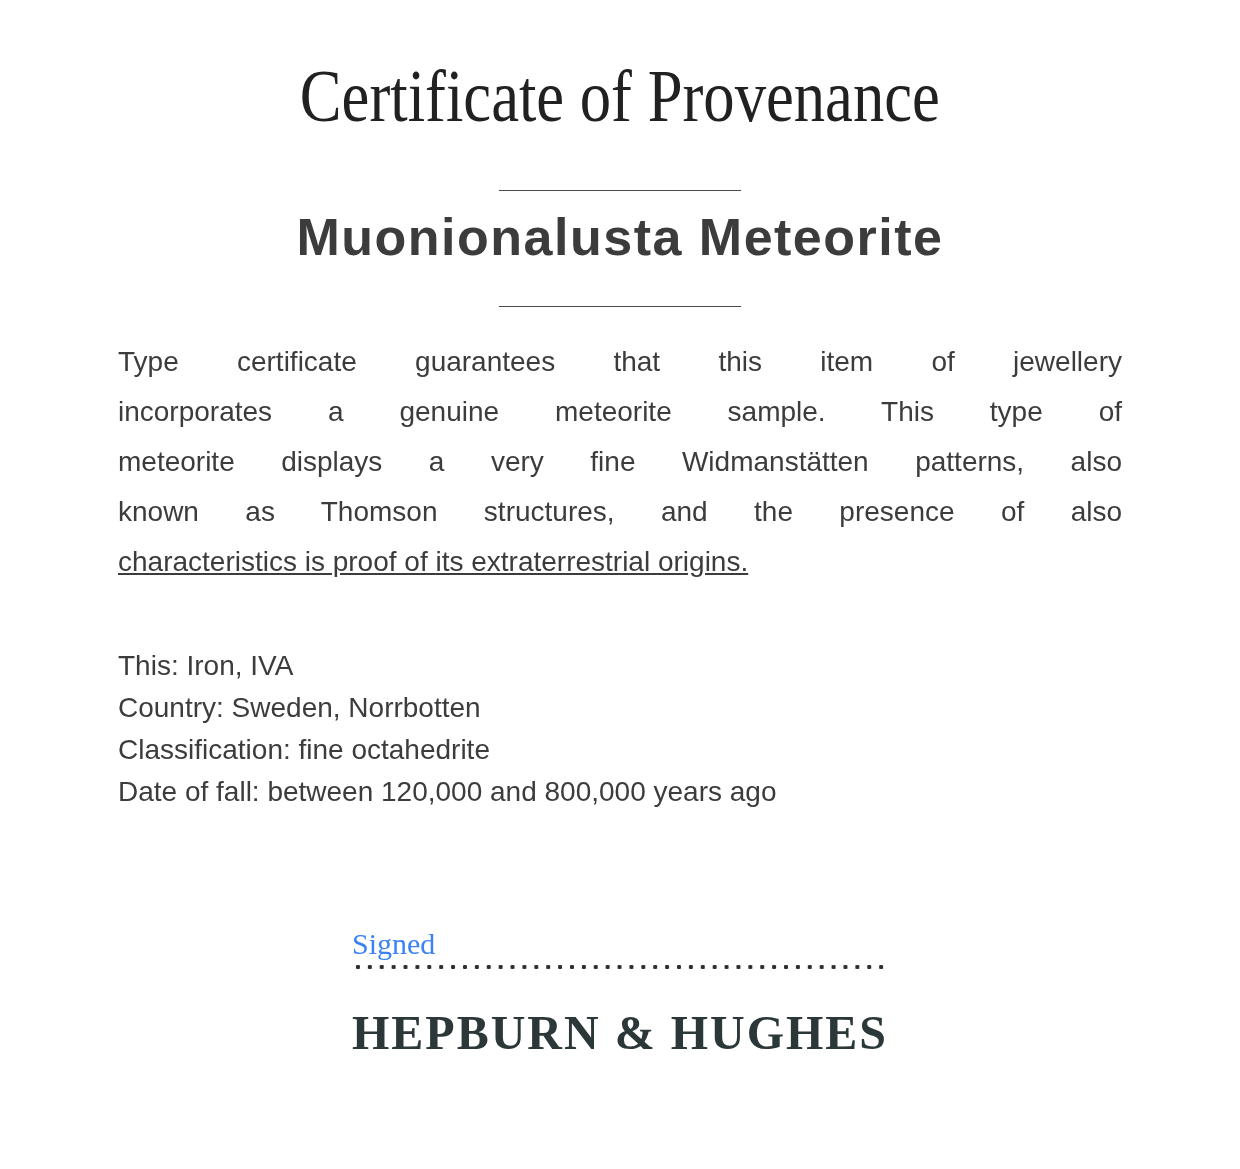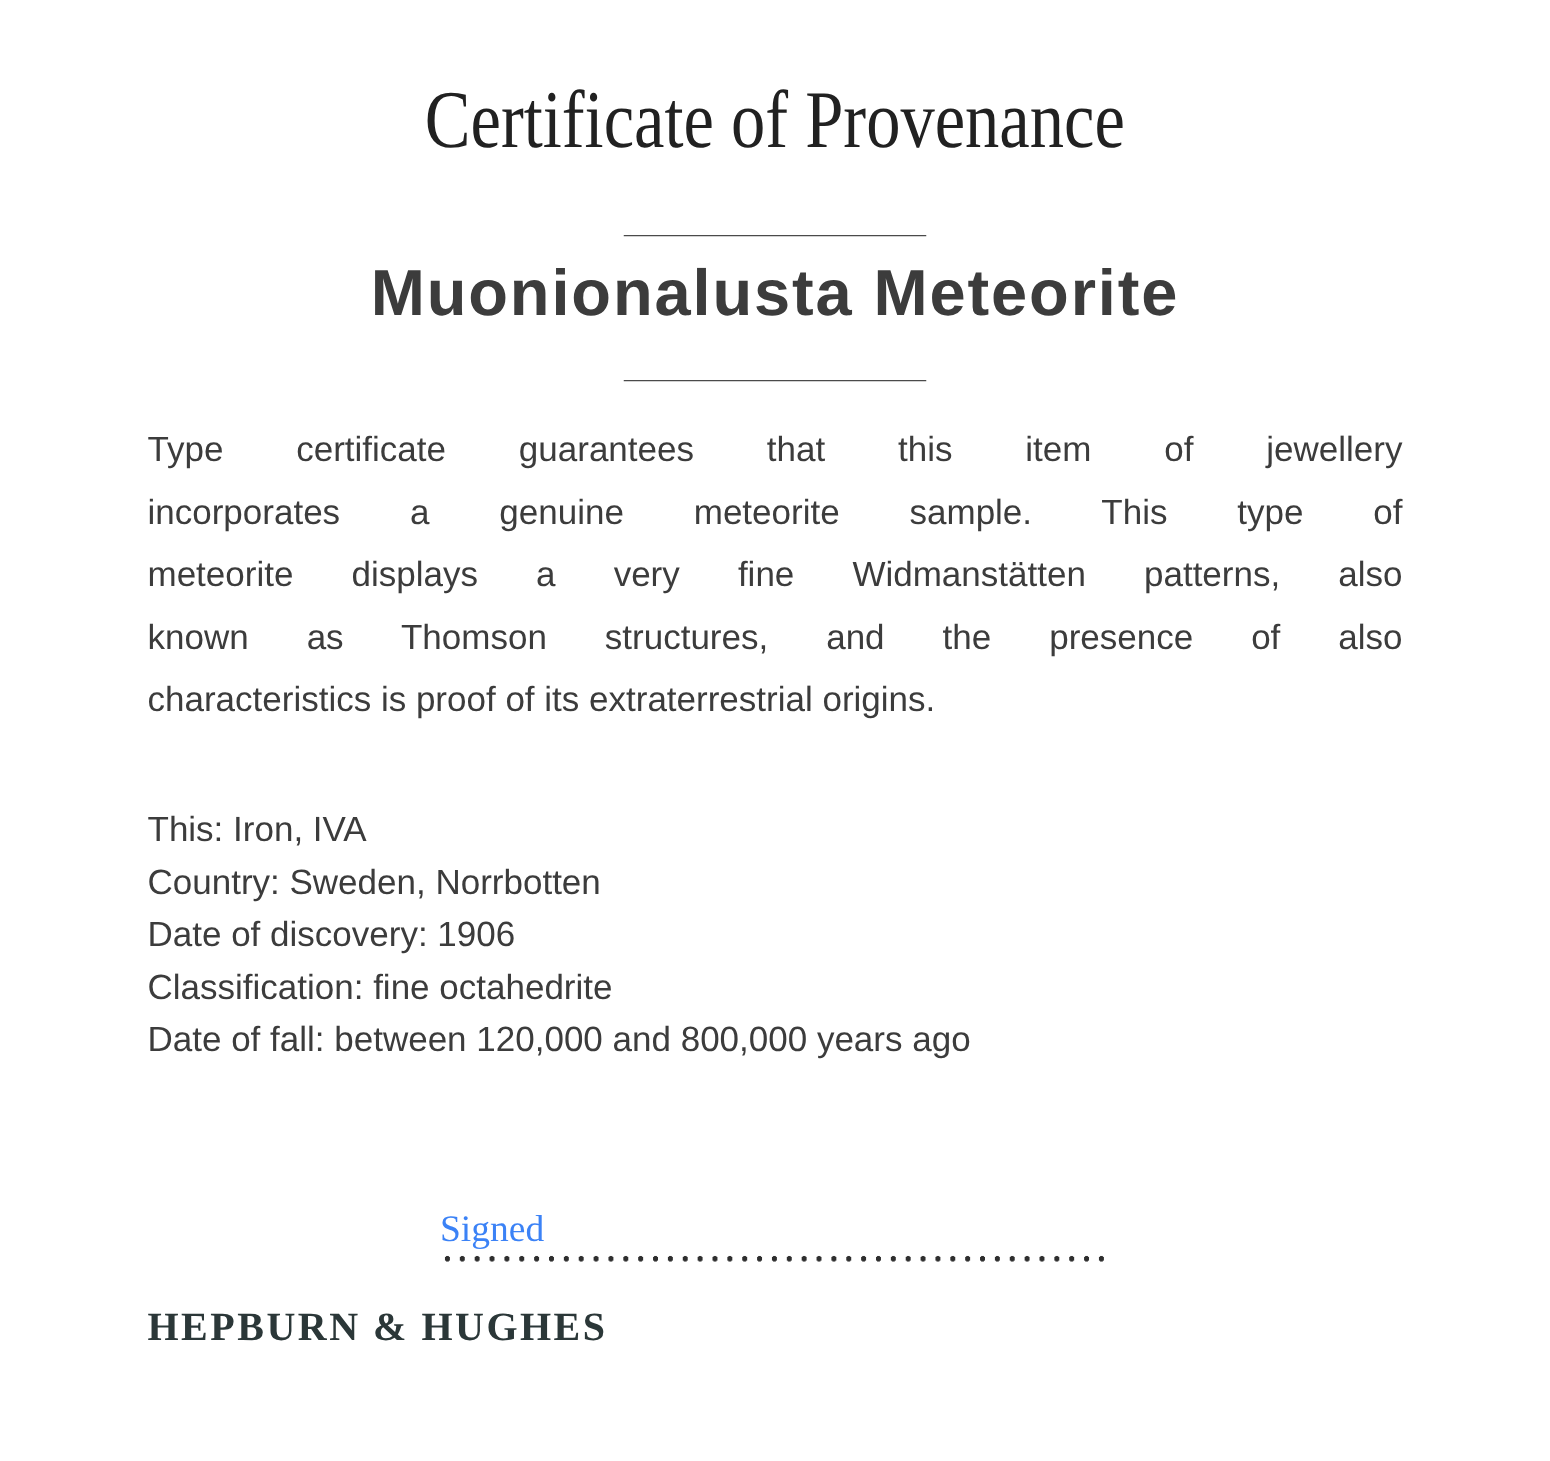--- a/index.html
+++ b/index.html
@@ -23,21 +23,21 @@
   }
   .content {
     width: 1004px;
     margin: 0 auto;
   }
   .cert-title {
     margin-top: 50px;
     text-align: center;
     font-family: "Liberation Serif", serif;
     font-weight: 400;
-    font-size: 63px;
+    font-size: 72px;
     line-height: 92px;
     color: var(--title-color);
     white-space: nowrap;
   }
   .cert-title .squeeze {
     display: inline-block;
     transform: scaleX(0.87) scaleY(1.04);
     transform-origin: 50% 60%;
   }
   .divider {
@@ -64,20 +64,21 @@
     font-weight: 300;
     color: var(--text-color);
   }
   .body-text .line {
     text-align: justify;
     text-align-last: justify;
   }
   .body-text .line.last {
     text-align: center;
     text-align-last: left;
+    text-decoration: underline;
   }
   .details {
     margin-top: 58px;
     font-size: 28px;
     line-height: 42px;
     font-weight: 300;
     color: var(--text-color);
   }
   .signature-block {
     margin-top: 113px;
@@ -93,25 +94,25 @@
   .signature-dots {
     margin-top: 2px;
     width: 536px;
     height: 6px;
     background-image: radial-gradient(circle, var(--dots-color) 2px, transparent 2.4px);
     background-size: 11.9px 6px;
     background-position: 0 50%;
     background-repeat: repeat-x;
   }
   .brand-name {
-    margin-top: 25px;
-    text-align: left;
+    margin-top: 36px;
+    text-align: center;
     font-family: "Liberation Serif", serif;
     font-weight: 700;
-    font-size: 32px;
+    font-size: 48px;
     line-height: 53px;
     letter-spacing: 2px;
     color: var(--brand-color);
     white-space: nowrap;
   }
   .brand-sub {
     margin-top: 20px;
     text-align: center;
     font-size: 25px;
     line-height: 30px;
@@ -139,21 +140,20 @@
       <div class="line">Type certificate guarantees that this item of jewellery</div>
       <div class="line">incorporates a genuine meteorite sample. This type of</div>
       <div class="line">meteorite displays a very fine Widmanstätten patterns, also</div>
       <div class="line">known as Thomson structures, and the presence of also</div>
       <div class="line last">characteristics is proof of its extraterrestrial origins.</div>
     </div>
 
     <div class="details">
       <div class="detail-line">This: Iron, IVA</div>
       <div class="detail-line">Country: Sweden, Norrbotten</div>
-      <div class="detail-line">Date of discovery: 1906</div>
       <div class="detail-line">Classification: fine octahedrite</div>
       <div class="detail-line">Date of fall: between 120,000 and 800,000 years ago</div>
     </div>
 
     <div class="signature-block">
       <div class="signed-label">Signed</div>
       <div class="signature-dots"></div>
     </div>
 
     <div class="brand-name">HEPBURN &amp; HUGHES</div>

